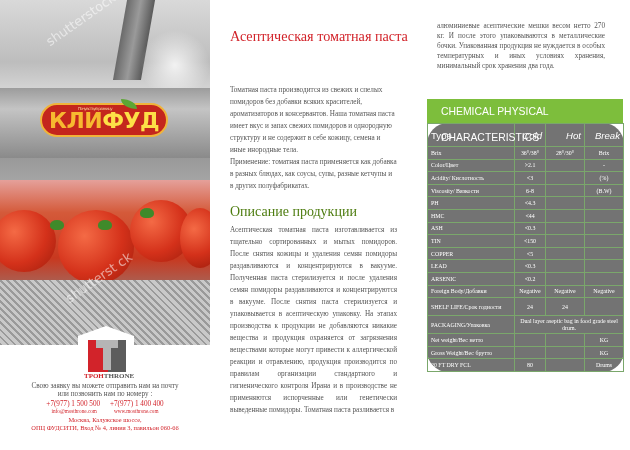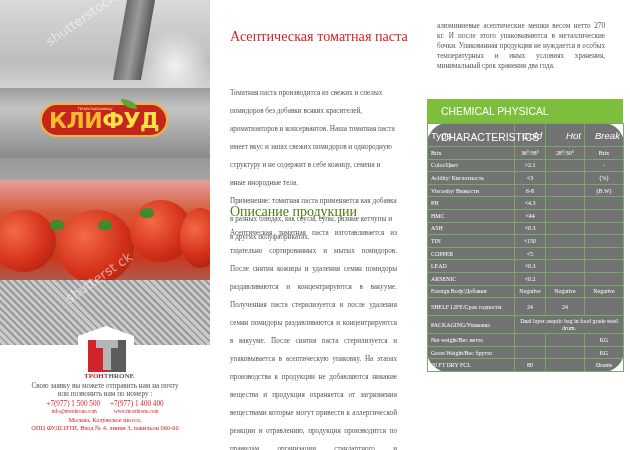--- a/index.html
+++ b/index.html
@@ -63,21 +63,21 @@
   .contact .phones { margin-top: 1px; font-size: 7.2px; }
   .contact .phones span { margin: 0 4px; }
   .contact .emails { font-size: 5.2px; line-height: 6px; }
   .contact .emails span { margin: 0 8px; }
   .contact .addr { color: #d2232a; margin-top: 2px; font-size: 6.4px; line-height: 8px; }
 
   
   .mid { position: absolute; left: 210px; top: 0; width: 210px; height: 450px; }
   .title { position: absolute; left: 20px; top: 30px; width: 190px; font-size: 14.2px; line-height: 13.5px; color: #d2232a; }
   .subtitle { position: absolute; left: 20px; top: 65px; font-size: 13.4px; color: #d2232a; }
-  .body-text { position: absolute; left: 20px; width: 167px; font-size: 7.2px; line-height: 18px; color: #555; text-align: left; }
+  .body-text { position: absolute; left: 20px; width: 167px; font-size: 7.2px; line-height: 12px; color: #555; text-align: left; }
   .intro { top: 84px; }
   .section-head { position: absolute; left: 20px; top: 204px; font-size: 14px; color: #4d7c0f; }
   .desc { top: 224px; text-align: justify; }
 
   
   .right { position: absolute; left: 420px; top: 0; width: 210px; height: 450px; }
   .cont { position: absolute; left: 17px; top: 22px; width: 168px; font-size: 7.2px; line-height: 9.9px; color: #555; text-align: justify; }
 
   .chem { position: absolute; left: 7px; top: 99px; width: 196px; }
   .chem-head { height: 24px; background: #7dbe3c; color: #ffffff; font-family: "Liberation Sans", sans-serif; font-size: 10.4px;

